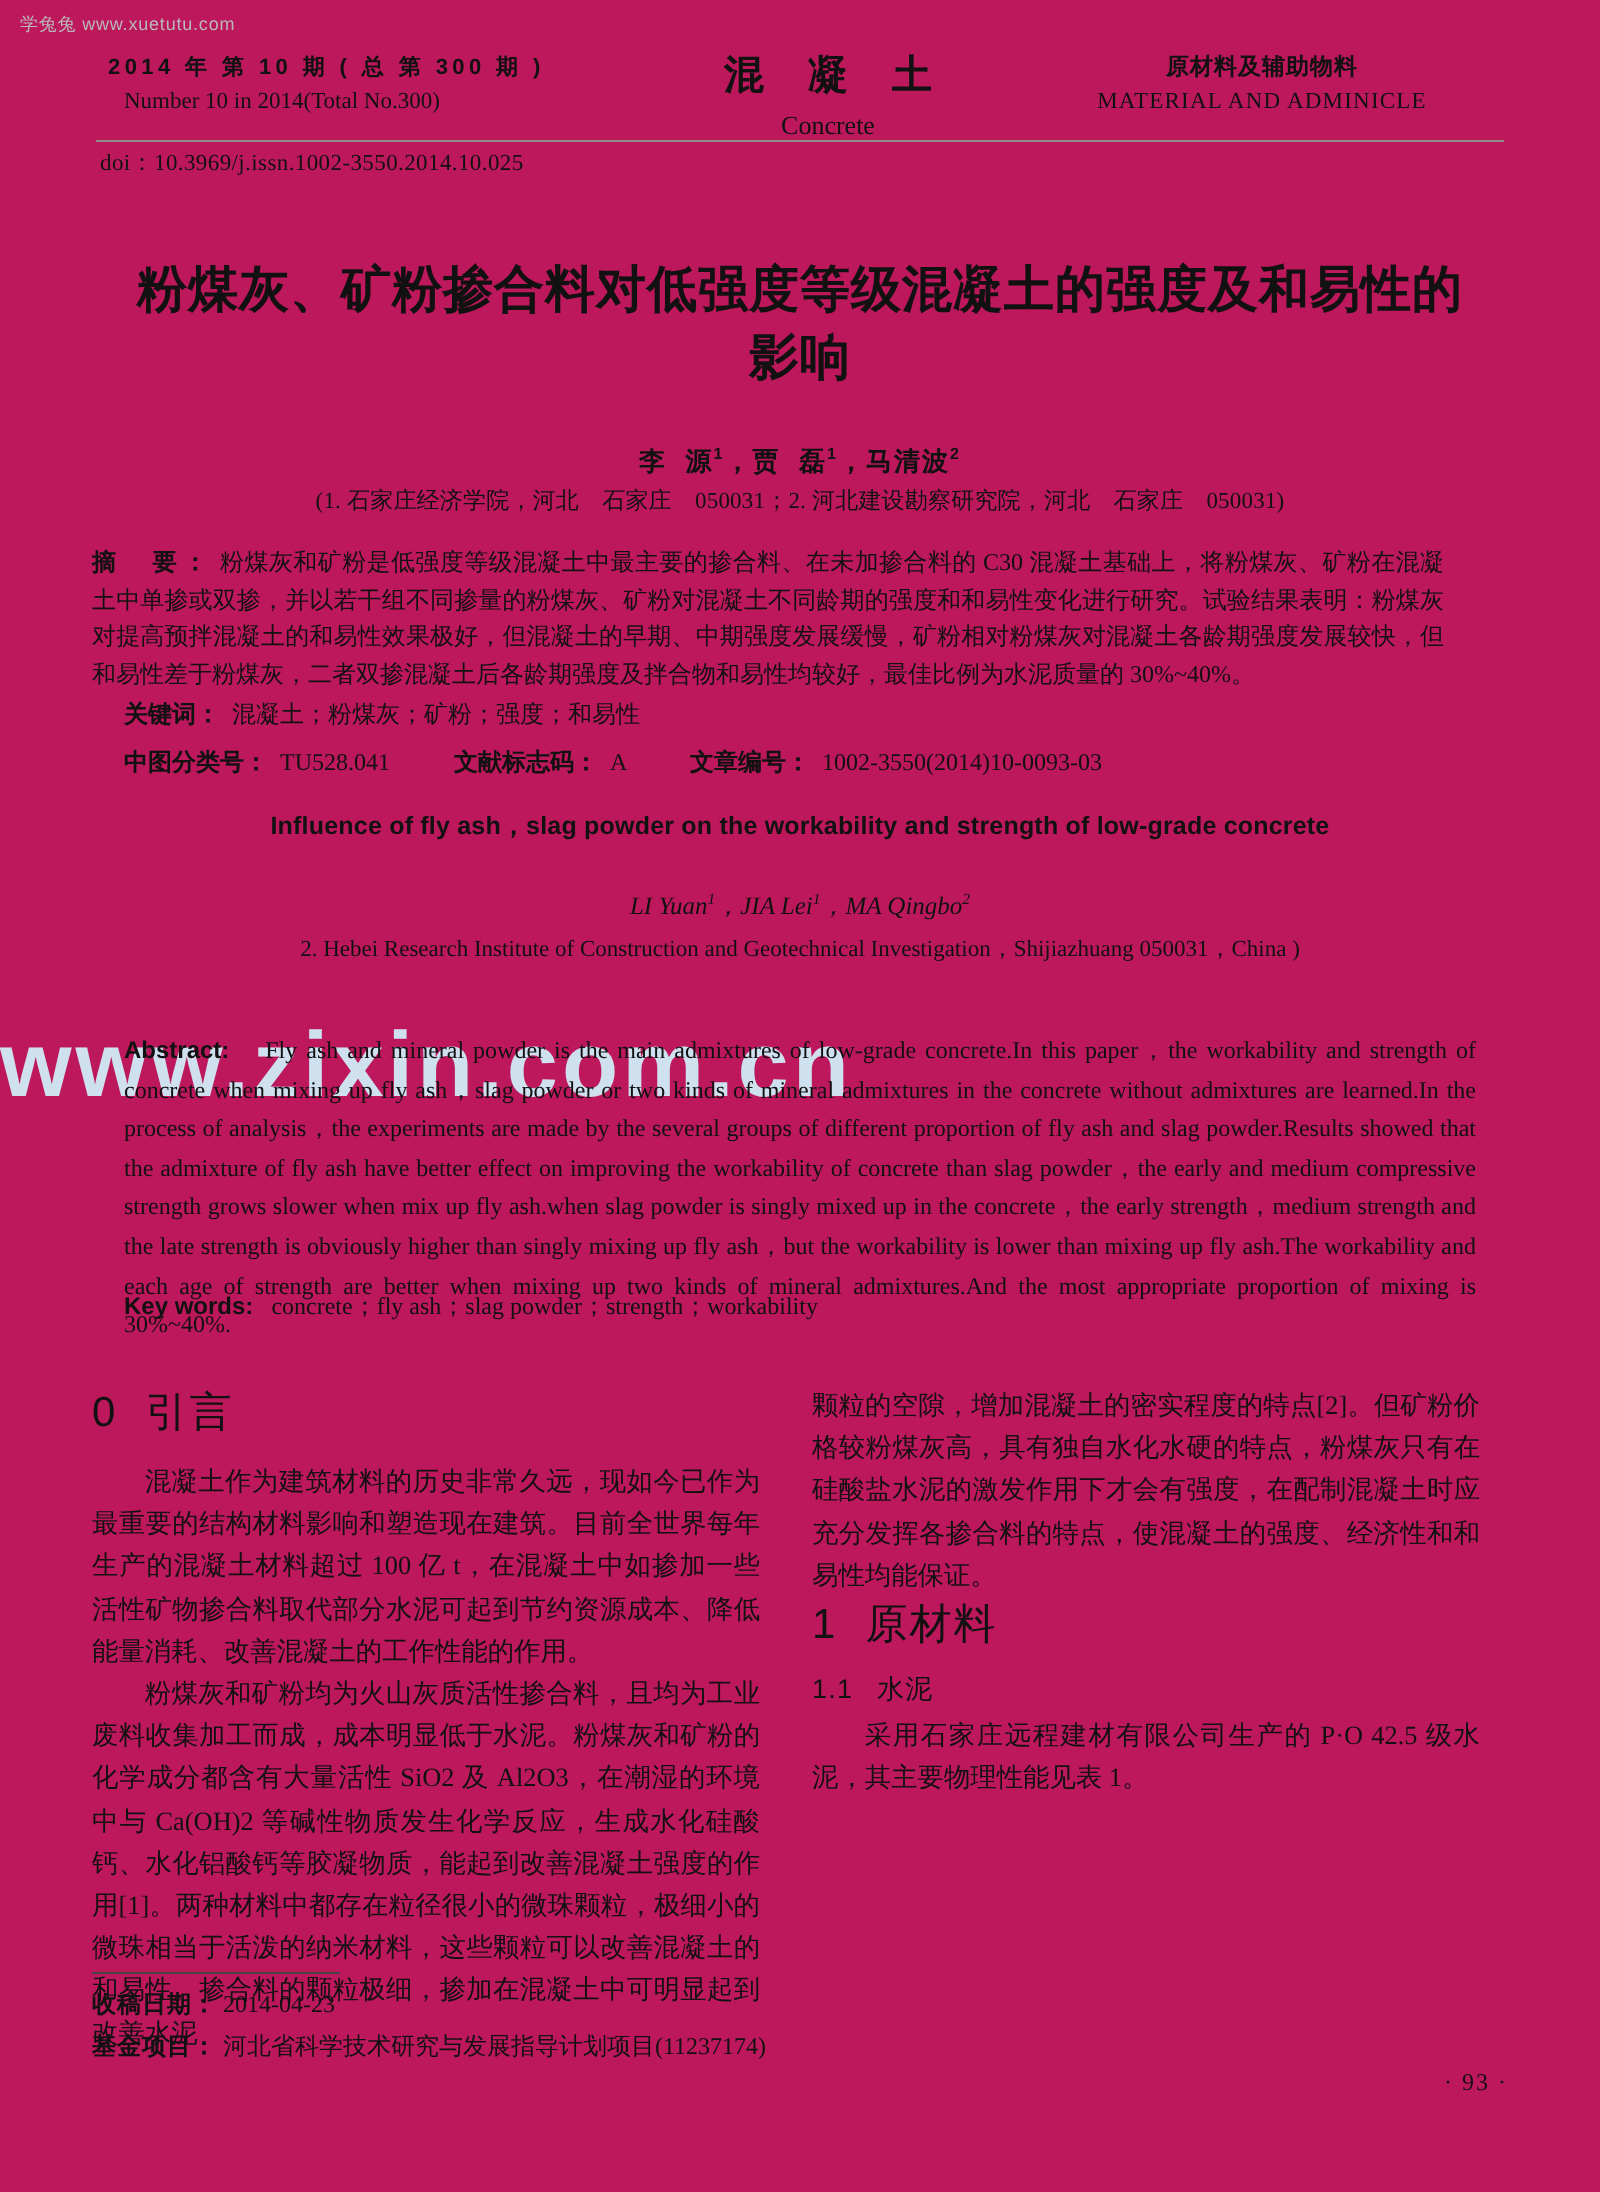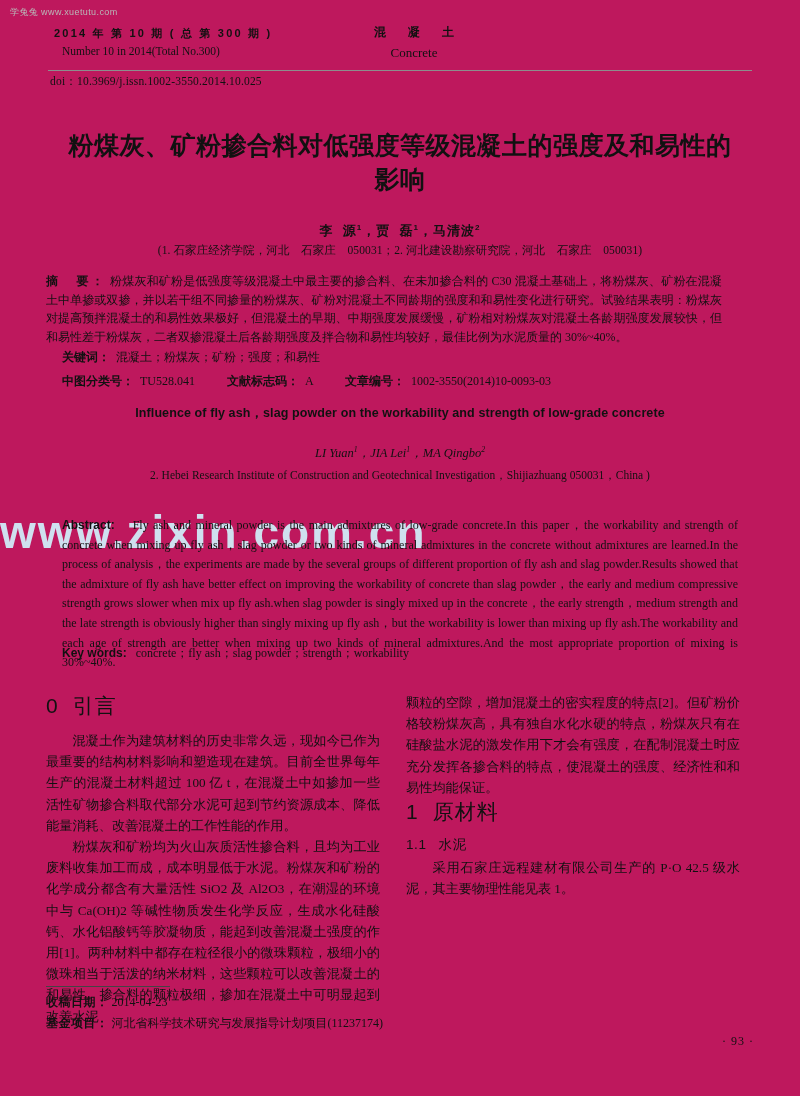--- a/index.html
+++ b/index.html
@@ -73,21 +73,21 @@
   }
   .mh-center {
     position: absolute;
     left: 250px;
     top: -2px;
     width: 220px;
     text-align: center;
   }
   .mh-center .c1 {
     font-family: "Liberation Sans", sans-serif;
-    font-size: 12px;
+    font-size: 20px;
     font-weight: 700;
     letter-spacing: 22px;
     padding-left: 22px;
     white-space: nowrap;
   }
   .mh-center .c2 {
     font-size: 13px;
     margin-top: 4px;
     white-space: nowrap;
   }
@@ -342,20 +342,24 @@
   <div class="wm-center">www.zixin.com.cn</div>
 
   <div class="masthead">
     <div class="mh-left">
       <div class="l1">2014 年 第 10 期 ( 总 第 300 期 )</div>
       <div class="l2">Number 10 in 2014(Total No.300)</div>
     </div>
     <div class="mh-center">
       <div class="c1">混凝土</div>
       <div class="c2">Concrete</div>
+    </div>
+    <div class="mh-right">
+      <div class="r1">原材料及辅助物料</div>
+      <div class="r2">MATERIAL  AND  ADMINICLE</div>
     </div>
   </div>
   <div class="rule-top"></div>
   <div class="doi">doi：10.3969/j.issn.1002-3550.2014.10.025</div>
 
   <div class="title-cn">粉煤灰、矿粉掺合料对低强度等级混凝土的强度及和易性的影响</div>
   <div class="authors-cn">
     李&nbsp;&nbsp;源<sup>1</sup>，贾&nbsp;&nbsp;磊<sup>1</sup>，马清波<sup>2</sup>
   </div>
   <div class="affil-cn">(1. 石家庄经济学院，河北　石家庄　050031；2. 河北建设勘察研究院，河北　石家庄　050031)</div>

